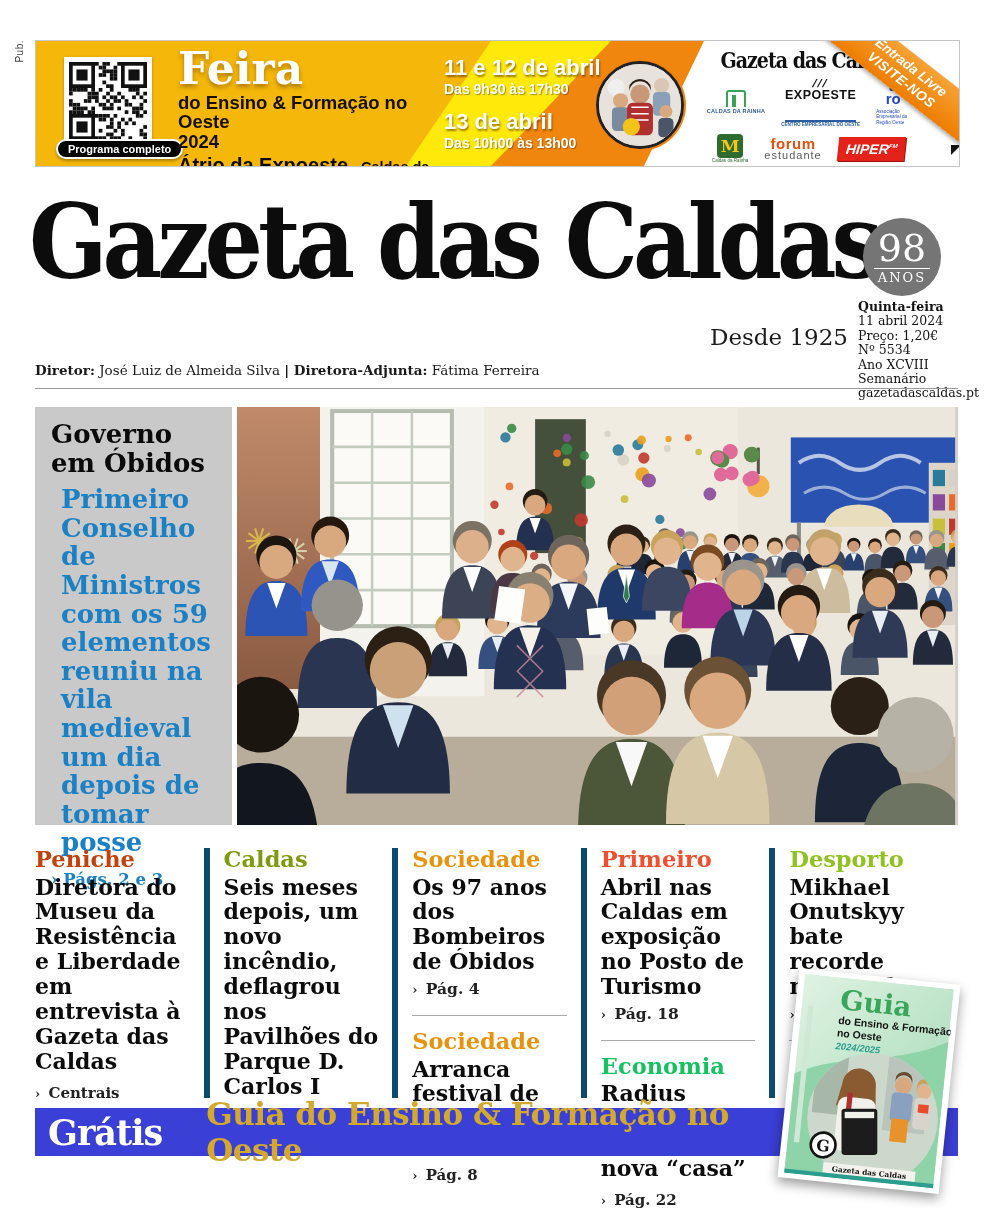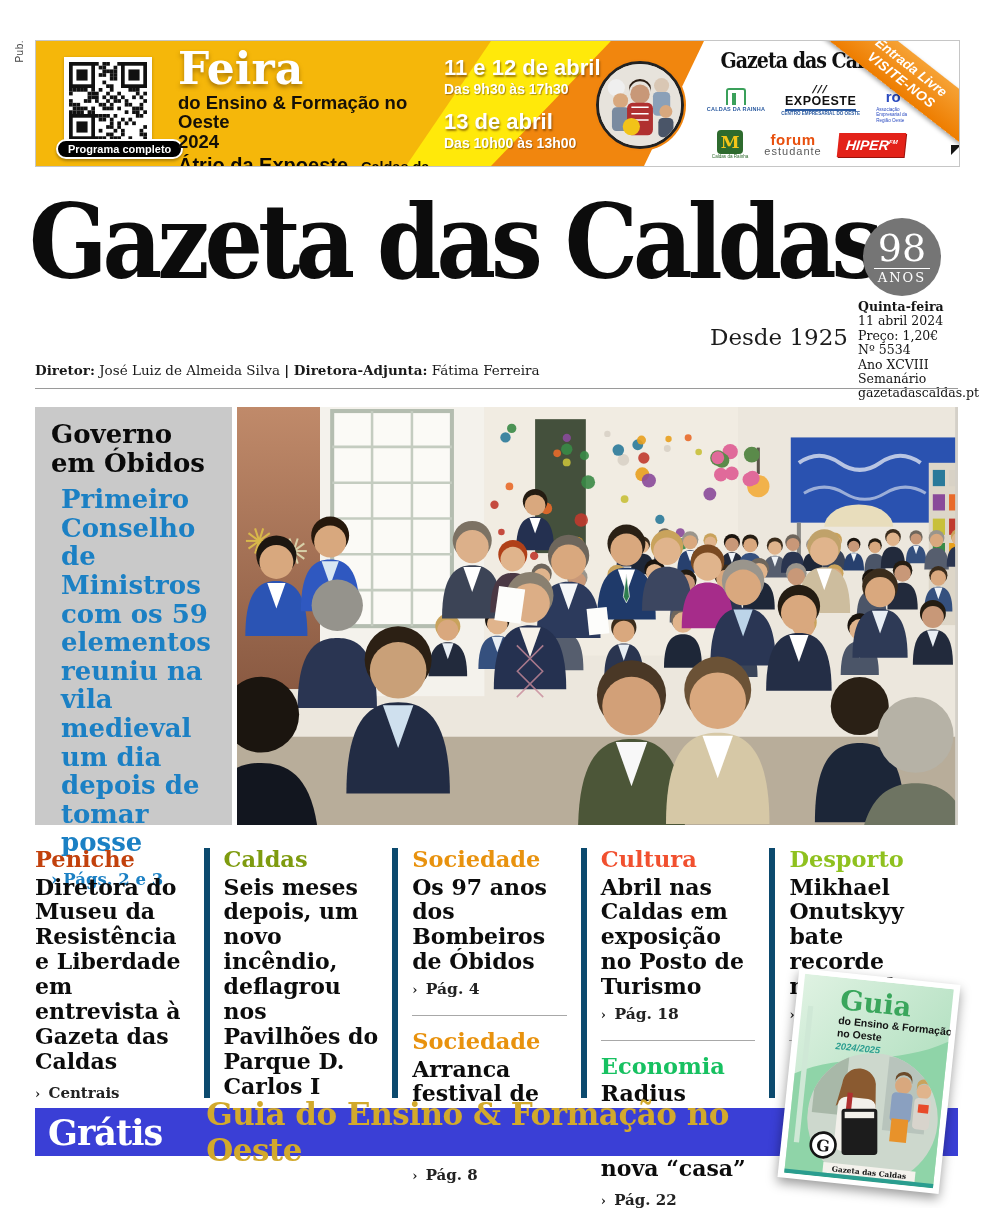--- a/index.html
+++ b/index.html
@@ -34,21 +34,21 @@
   .ad-logos{position:absolute;left:655px;top:4px;width:235px;height:117px;display:flex;flex-direction:column;align-items:center;}
   .logo-gazeta{font-family:"DejaVu Serif",serif;font-weight:bold;font-size:19px;color:#101010;
                letter-spacing:-1px;transform:scaleY(1.15);margin-top:4px;}
   .logo-row{display:flex;align-items:center;justify-content:center;gap:16px;margin-top:7px;}
   .lg{display:flex;flex-direction:column;align-items:center;line-height:1;}
   .lg-caldas-ic{width:16px;height:15px;border:2px solid #3aa05a;border-bottom:none;
                 border-radius:3px 3px 0 0;position:relative;}
   .lg-caldas-ic::after{content:"";position:absolute;left:4px;top:3px;width:4px;height:12px;background:#3aa05a;}
   .lg-caldas-tx{font-size:5.5px;color:#2a5aa0;font-weight:bold;margin-top:2px;letter-spacing:.2px;}
   .lg-expo-sl{font-size:11px;font-weight:bold;color:#111;letter-spacing:2px;transform:skewX(-20deg);}
-  .lg-expo-tx{font-size:12.5px;font-weight:bold;color:#101010;letter-spacing:.5px;border-bottom:2px solid #2a5aa0;padding-bottom:1px;}
+  .lg-expo-tx{font-size:12.5px;font-weight:bold;color:#101010;letter-spacing:.5px;border-bottom:2px solid #2a5aa0;padding-bottom:18px;}
   .lg-expo-sub{font-size:4.6px;color:#2a5aa0;font-weight:bold;margin-top:1px;}
   .lg-airo{display:flex;align-items:center;gap:3px;}
   .lg-airo-main{font-size:15px;font-weight:bold;color:#2a4ac0;line-height:.85;text-align:center;}
   .lg-airo-sub{font-size:4.6px;color:#2a4ac0;width:34px;line-height:1.2;}
   .lg-mc{width:26px;height:24px;background:#2e6b2e;border-radius:4px;display:flex;align-items:center;justify-content:center;
          color:#f5c518;font-weight:bold;font-size:17px;font-family:"DejaVu Serif",serif;}
   .lg-mc-tx{font-size:4.6px;color:#2e6b2e;margin-top:1px;}
   .lg-forum-t{font-size:15px;font-weight:bold;color:#e8500e;letter-spacing:.5px;}
   .lg-forum-b{font-size:11px;color:#5a5a5a;margin-top:-1px;letter-spacing:1px;}
   .lg-hiper{background:#e32219;color:#fff;font-weight:bold;font-style:italic;font-size:14px;
@@ -836,21 +836,21 @@
     <div class="col">
       <div class="cat" style="color: rgb(232, 146, 14);">Sociedade</div>
       <div class="shl"><span>Os 97 anos dos Bombeiros de Óbidos</span> <span class="iref"><span class="arr">›</span> <span>Pág. 4</span></span></div>
       <hr class="divh">
       <div class="cat" style="color: rgb(232, 146, 14);">Sociedade</div>
       <div class="shl">Arranca festival de literatura e viagens</div>
       <div class="pref"><span class="arr">›</span> <span>Pág. 8</span></div>
     </div>
 
     <div class="col">
-      <div class="cat" style="color: rgb(241, 80, 47);">Cultura</div>
+      <div class="cat" style="color: rgb(241, 80, 47);">Primeiro</div>
       <div class="shl"><span>Abril nas Caldas em exposição no Posto de Turismo</span> <span class="iref"><span class="arr">›</span> <span>Pág. 18</span></span></div>
       <hr class="divh">
       <div class="cat" style="color: rgb(23, 193, 97);">Economia</div>
       <div class="shl">Radius cresce e tem uma nova “casa”</div>
       <div class="pref"><span class="arr">›</span> <span>Pág. 22</span></div>
     </div>
 
     <div class="col">
       <div class="cat" style="color: rgb(143, 193, 31);">Desporto</div>
       <div class="shl"><span>Mikhael Onutskyy bate recorde nacional</span> <span class="iref"><span class="arr">›</span> <span>Pág. 26</span></span></div>

